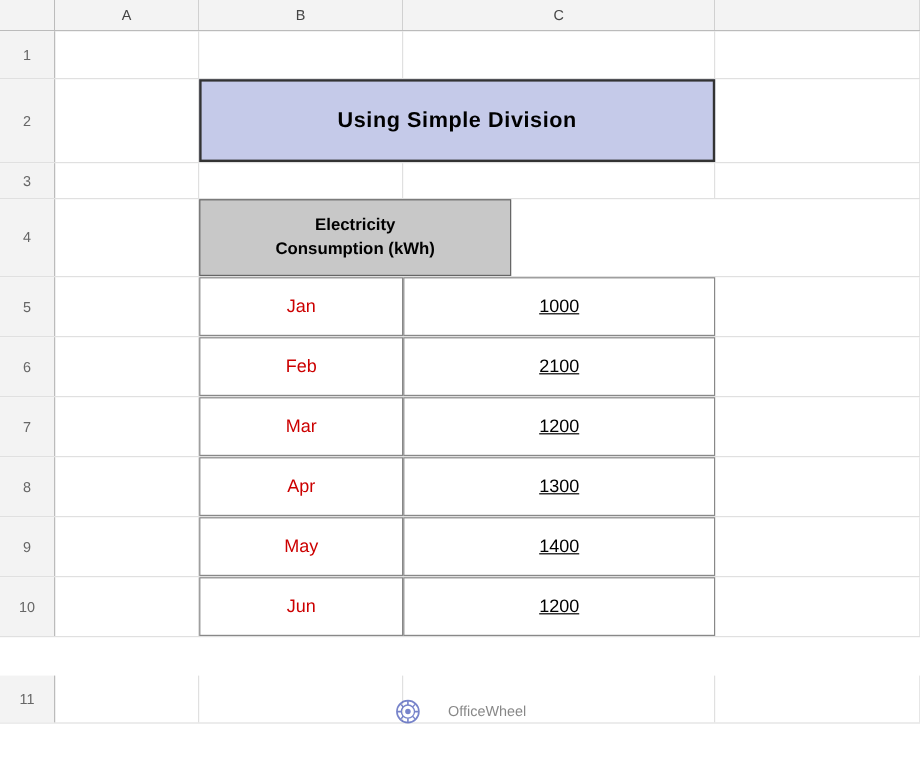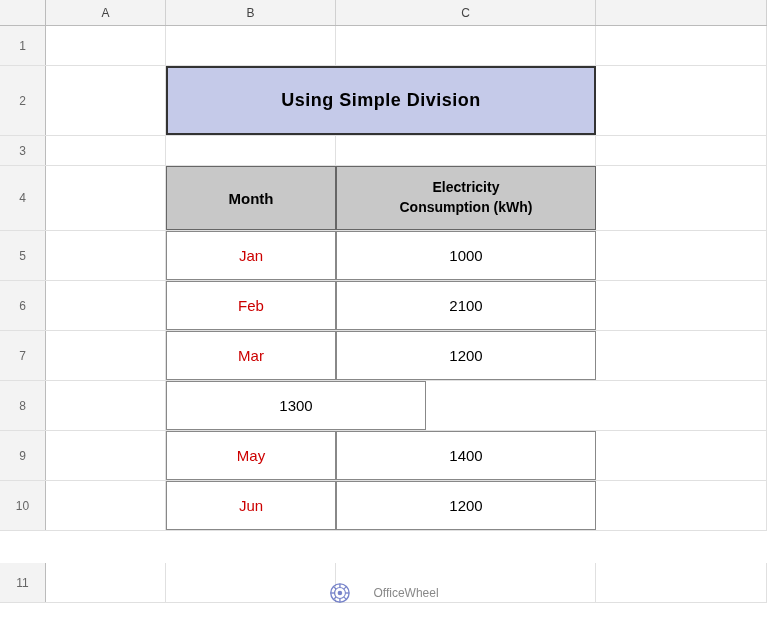--- a/index.html
+++ b/index.html
@@ -139,20 +139,21 @@
       color: #000;
       background: #fff;
     }
 
     .table-data.month-col {
       color: #cc0000;
     }
 
     .table-data.value-col {
       color: #000;
+      text-decoration: underline;
     }
 
     
     .title-merged {
       width: 430px; 
       min-width: 430px;
     }
 
     
     .table-b {
@@ -234,21 +235,20 @@
       <div class="row-num-cell">3</div>
       <div class="cell cell-a"></div>
       <div class="cell cell-b"></div>
       <div class="cell cell-c"></div>
       <div class="cell cell-d"></div>
     </div>
 
     <div class="grid-row row-4">
       <div class="row-num-cell">4</div>
       <div class="cell cell-a"></div>
-      <div class="cell table-b table-header header-month">Month</div>
       <div class="cell table-c table-header">
         <div class="header-elec">
           <span>Electricity</span><br>
           <span>Consumption (kWh)</span>
         </div>
       </div>
       <div class="cell cell-d"></div>
     </div>
 
     <div class="grid-row row-5">
@@ -271,20 +271,21 @@
       <div class="row-num-cell">7</div>
       <div class="cell cell-a"></div>
       <div class="cell table-b table-data month-col">Mar</div>
       <div class="cell table-c table-data value-col">1200</div>
       <div class="cell cell-d"></div>
     </div>
 
     <div class="grid-row row-8">
       <div class="row-num-cell">8</div>
       <div class="cell cell-a"></div>
+      <div class="cell table-b table-data month-col">Apr</div>
       <div class="cell table-c table-data value-col">1300</div>
       <div class="cell cell-d"></div>
     </div>
 
     <div class="grid-row row-9">
       <div class="row-num-cell">9</div>
       <div class="cell cell-a"></div>
       <div class="cell table-b table-data month-col">May</div>
       <div class="cell table-c table-data value-col">1400</div>
       <div class="cell cell-d"></div>

